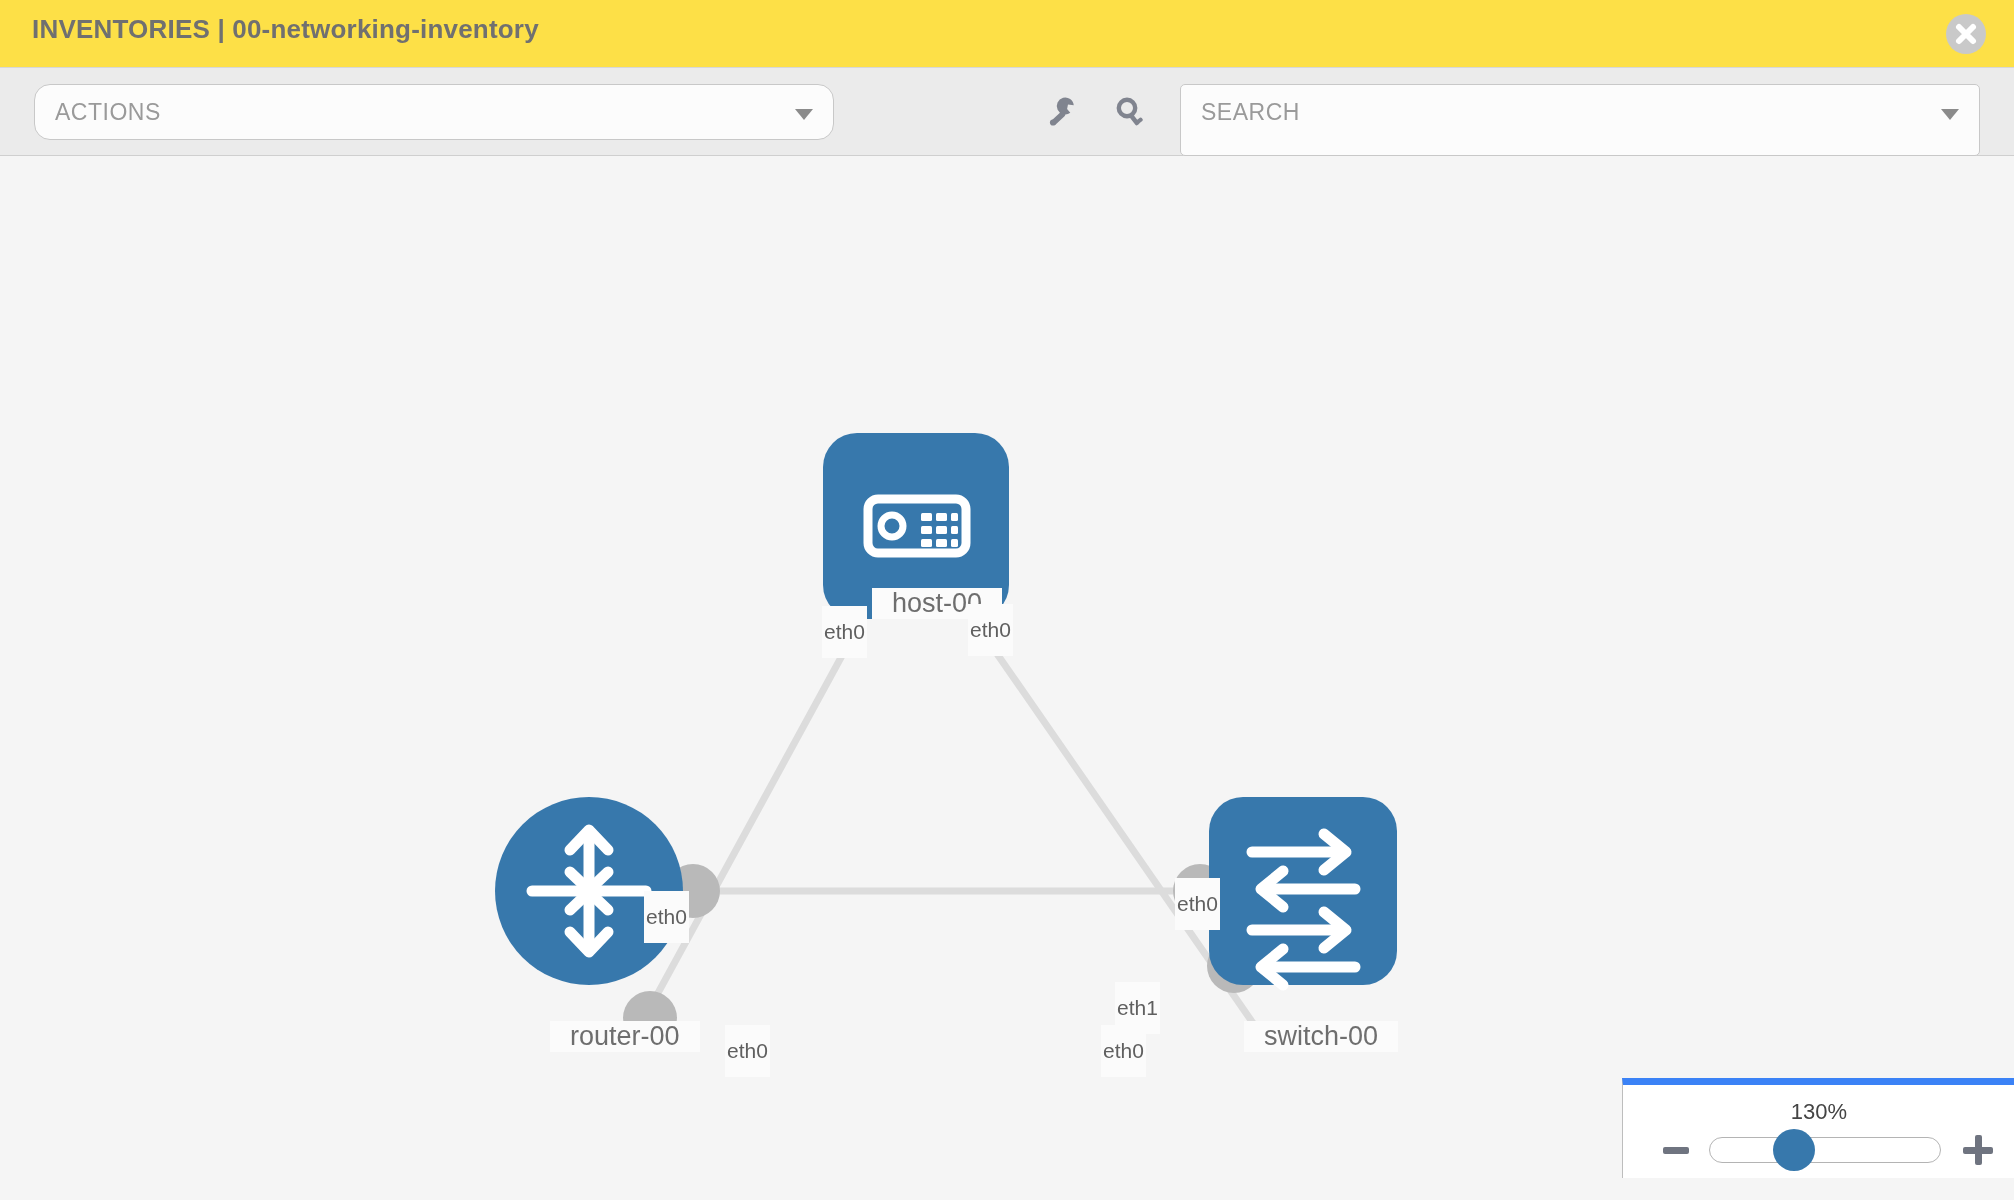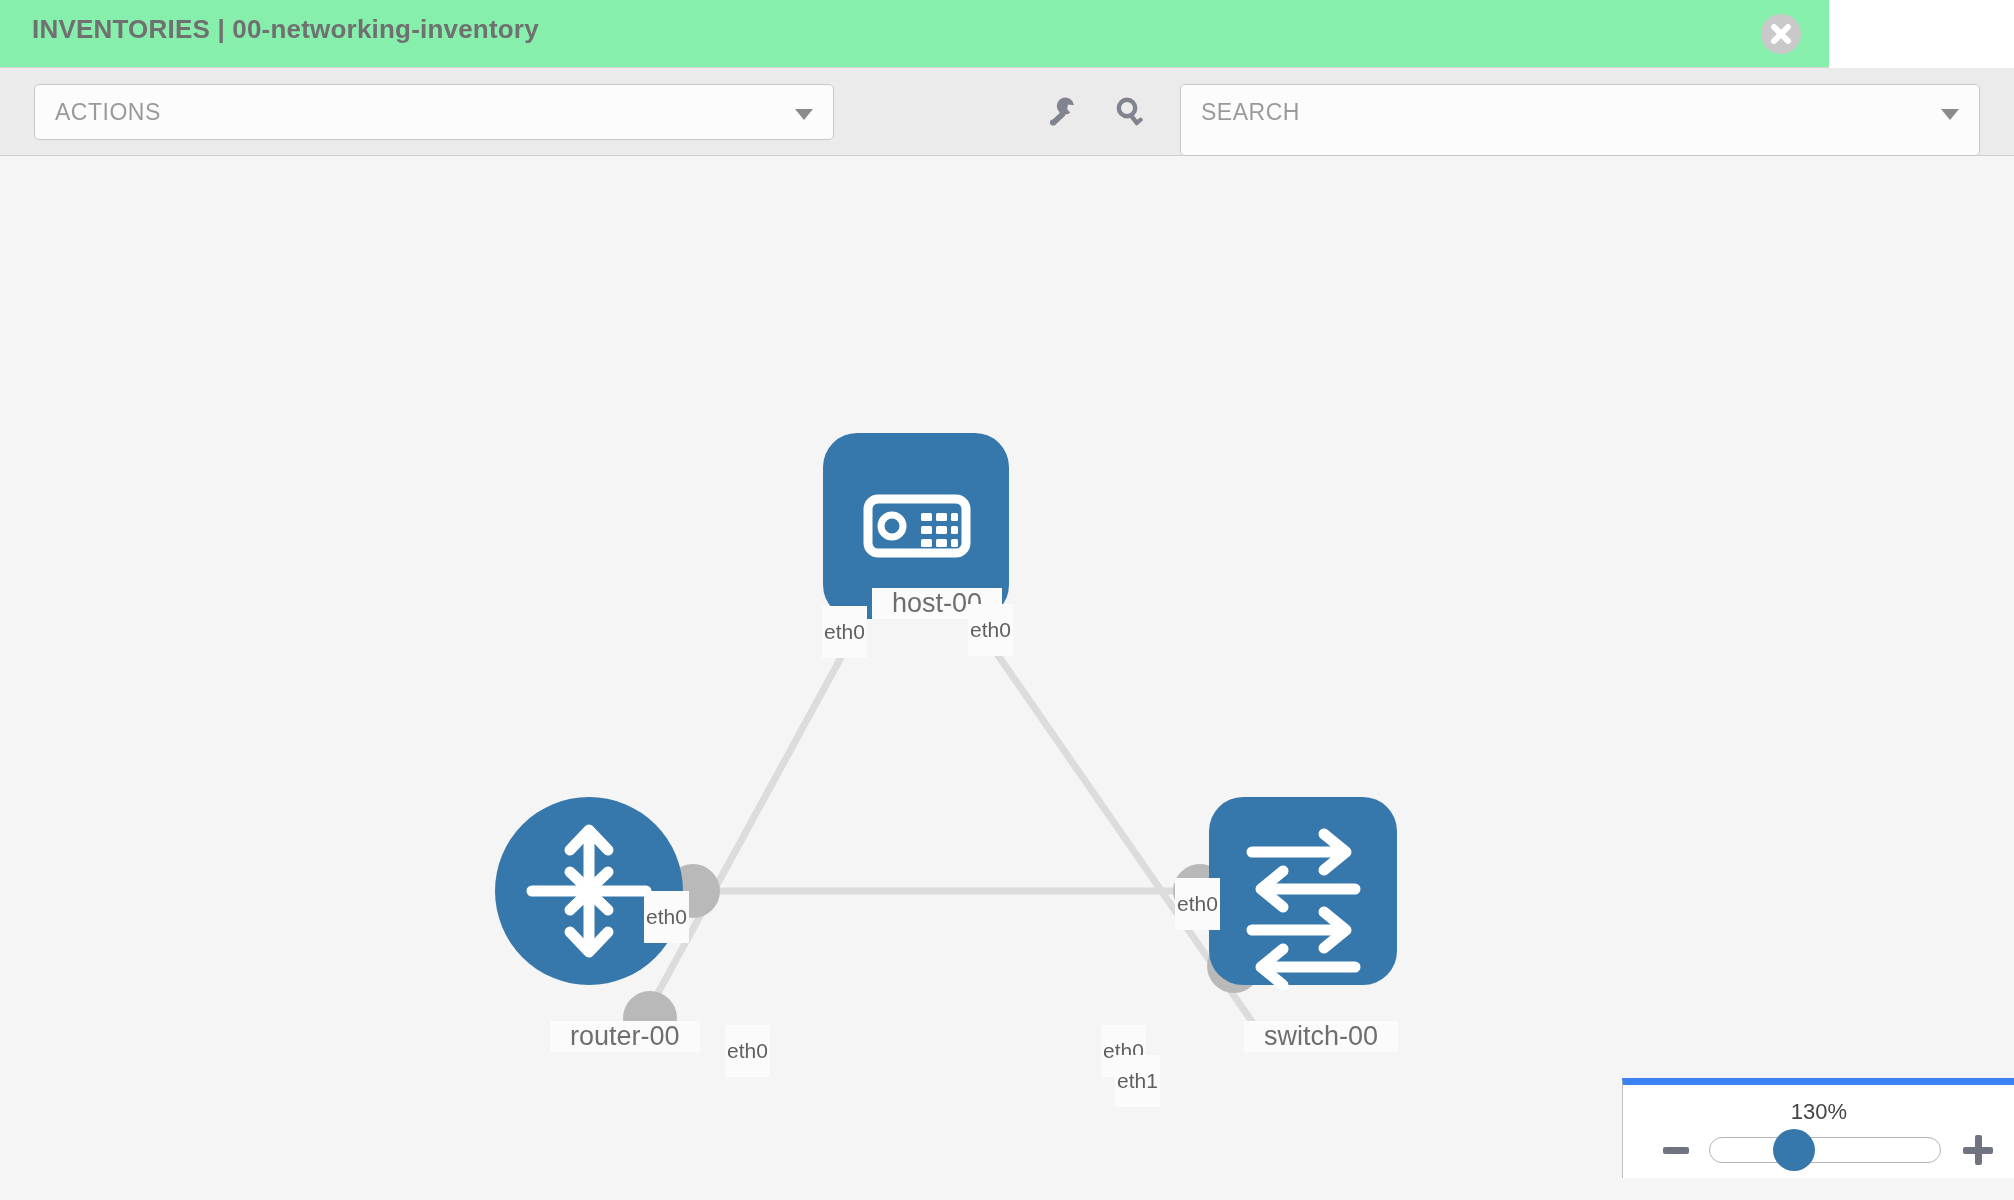--- a/index.html
+++ b/index.html
@@ -7,22 +7,22 @@
     width: 2014px; height: 1200px;
     overflow: hidden;
     background: #ffffff;
     font-family: "Liberation Sans", sans-serif;
   }
   #app { position: relative; width: 2014px; height: 1200px; }
 
   
   .header {
     position: absolute; left: 0; top: 0;
-    width: 1829px; height: 68px;
-    background: #86efac;
+    width: 2014px; height: 68px;
+    background: #fde047;
     border-bottom: 1px solid #d7d7d7;
     padding-left: 36px;
   }
   .header-title {
     position: absolute; left: 32px; top: 14px;
     font-size: 26px; font-weight: bold;
     color: #707070;
     letter-spacing: 0.2px;
     white-space: nowrap;
   }
@@ -40,21 +40,21 @@
     position: absolute; left: 0; top: 68px;
     width: 2014px; height: 88px;
     background: #ebebeb;
     border-bottom: 1px solid #cfcfcf;
   }
   .actions-select {
     position: absolute; left: 34px; top: 16px;
     width: 800px; height: 56px;
     background: #fcfcfc;
     border: 1px solid #c8c8c8;
-    border-radius: 5px;
+    border-radius: 16px;
     cursor: pointer;
   }
   .actions-select .label {
     position: absolute; left: 20px; top: 14px;
     font-size: 23px; color: #9a9a9a;
     letter-spacing: 0.5px;
   }
   .caret {
     position: absolute; right: 20px; top: 24px;
     width: 0; height: 0;
@@ -268,21 +268,21 @@
     <div class="node-label" style="left:872px; top:432px;">host-00</div>
     <div class="node-label" style="left:530px; top:865px;margin-left:20px;">router-00</div>
     <div class="node-label" style="left:1244px; top:865px;">switch-00</div>
 
     <div class="edge-label" style="left:822px; top:450px;">eth0</div>
     <div class="edge-label" style="left:968px; top:448px;">eth0</div>
     <div class="edge-label" style="left:644px; top:735px;">eth0</div>
     <div class="edge-label" style="left:1175px; top:722px;">eth0</div>
     <div class="edge-label" style="left:725px; top:869px;">eth0</div>
     <div class="edge-label" style="left:1101px; top:869px;">eth0</div>
-    <div class="edge-label" style="left:1115px; top:899px;">eth1</div>
+    <div class="edge-label" style="left:1115px; top:826px;">eth1</div>
   </div>
 
   <div class="zoom-panel">
     <div class="zoom-pct">130%</div>
     <div class="zoom-minus"></div>
     <div class="zoom-track"></div>
     <div class="zoom-thumb"></div>
     <div class="zoom-plus"></div>
   </div>
 

